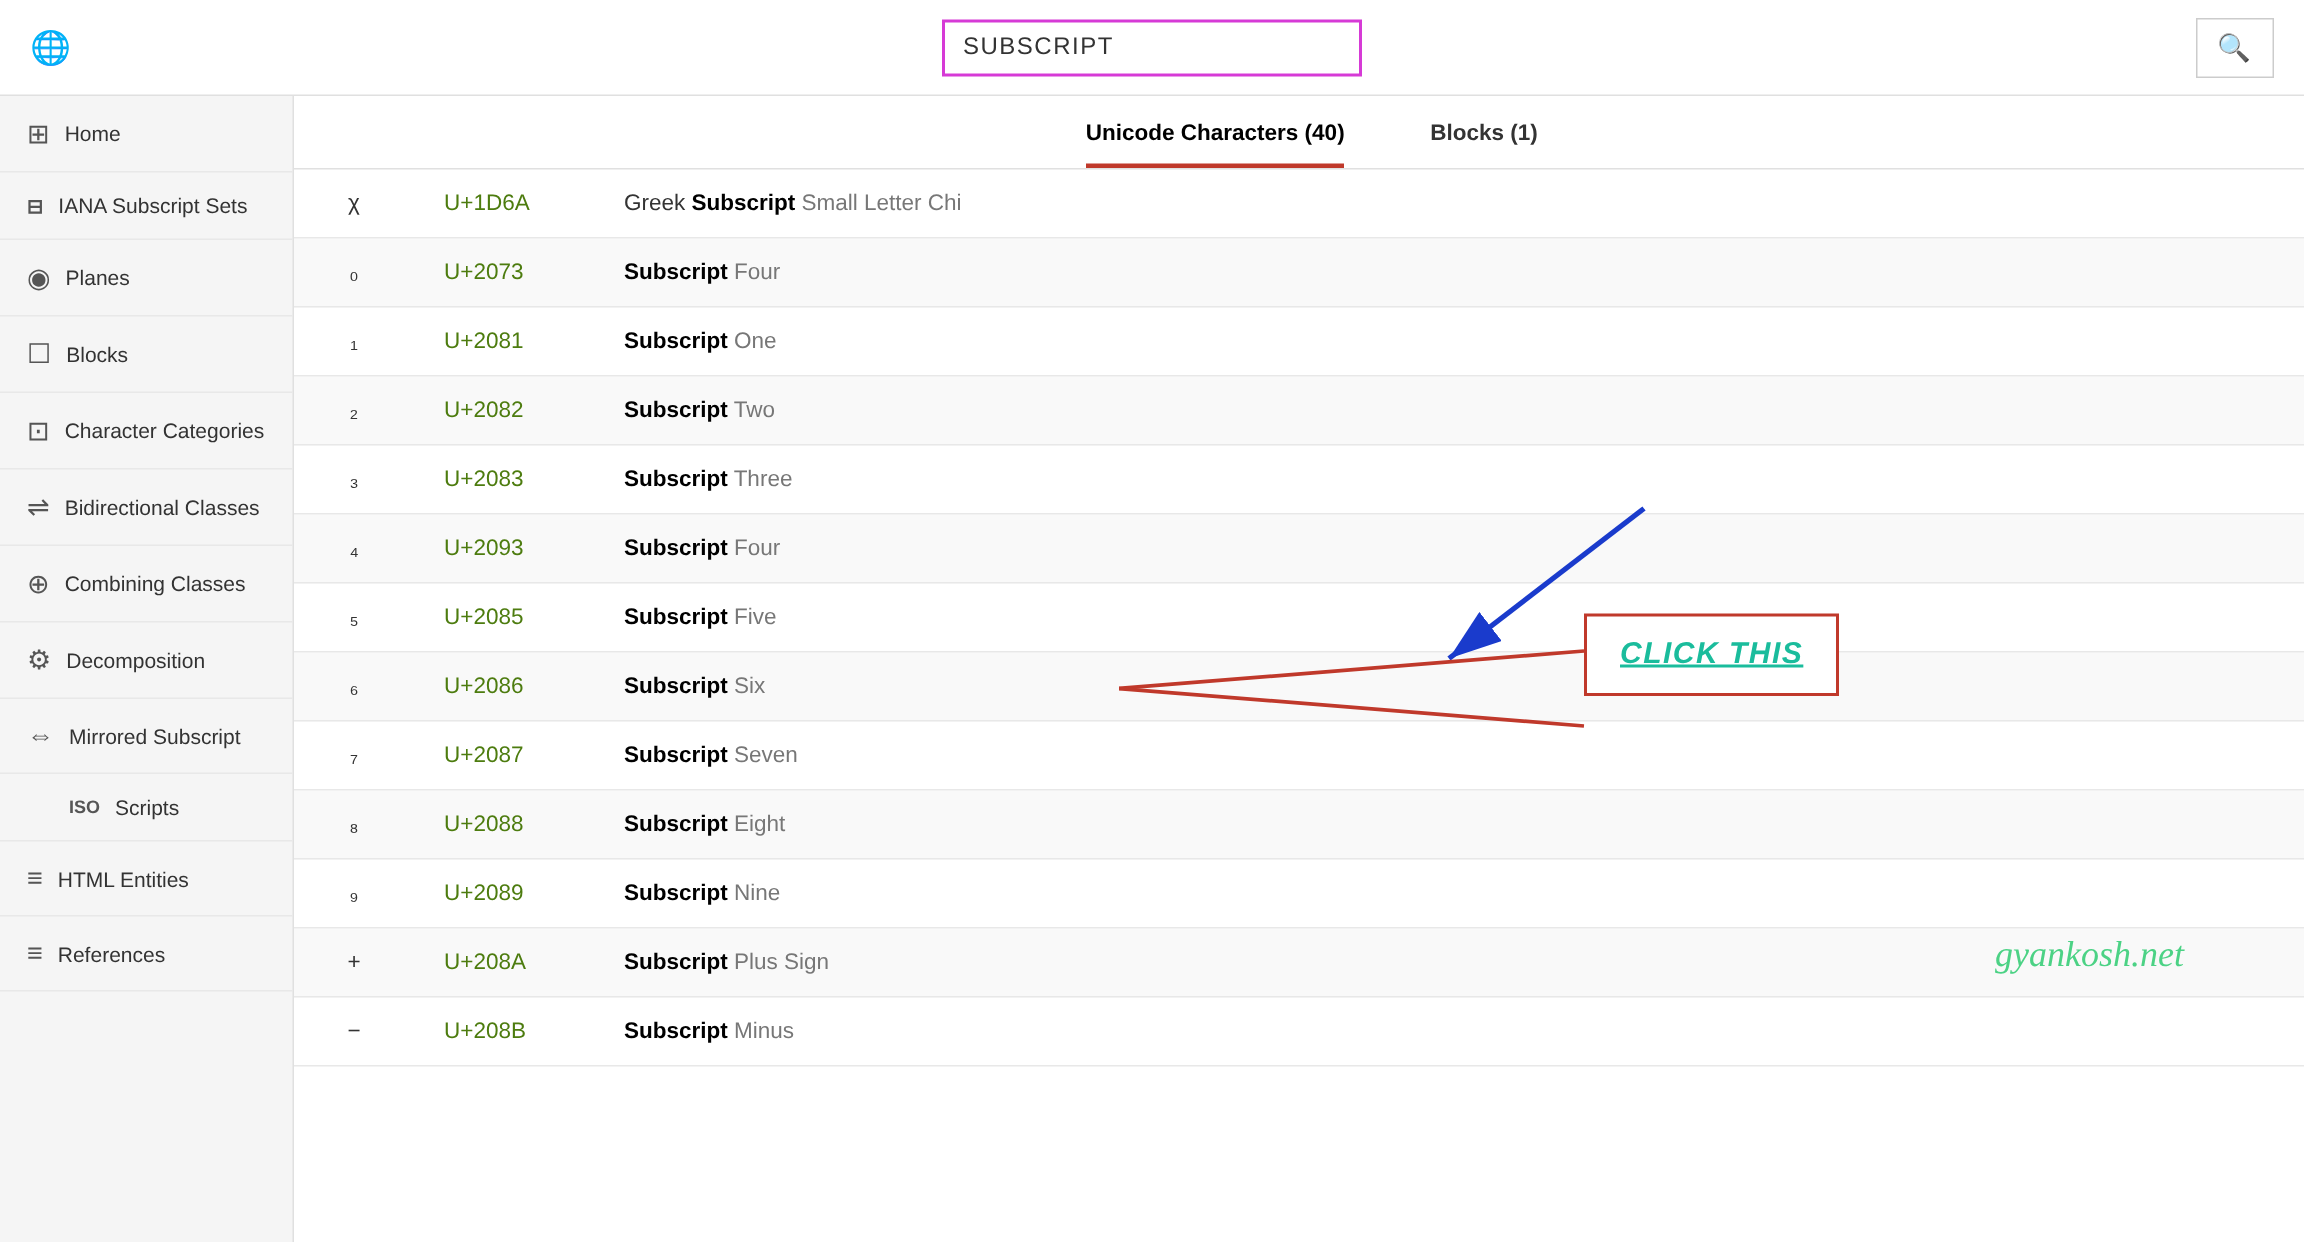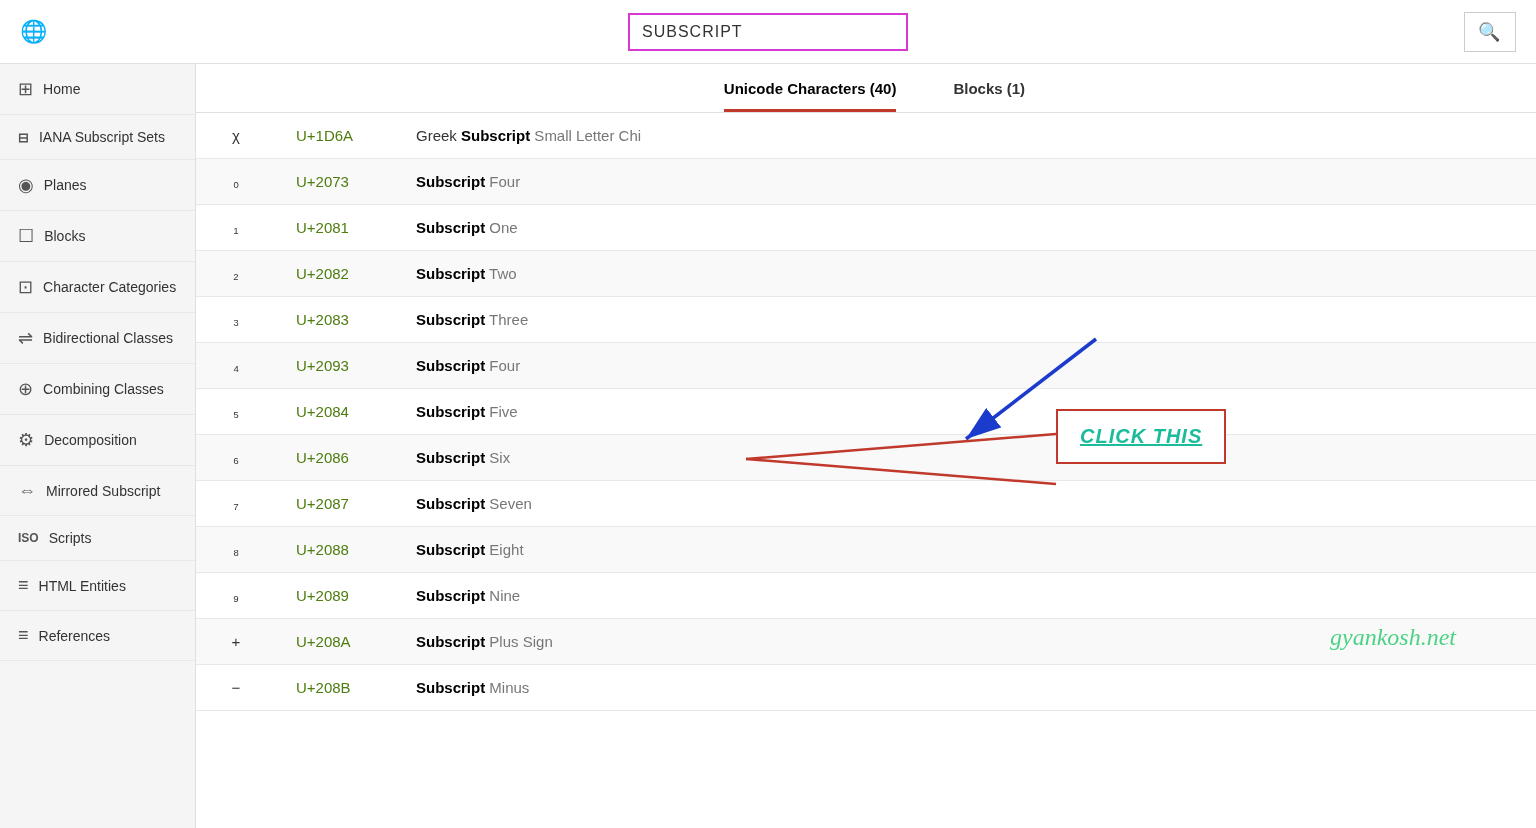--- a/index.html
+++ b/index.html
@@ -237,21 +237,21 @@
     </div>
     <div class="sidebar-item">
       <span class="sidebar-icon">⚙</span>
       <span>Decomposition</span>
     </div>
     <div class="sidebar-item">
       <span class="sidebar-icon">⇔</span>
       <span>Mirrored Subscript</span>
     </div>
     <div class="sidebar-item">
-      <span class="sidebar-icon" style="font-size:12px;font-weight:bold;">ISO</span>
+      <span class="sidebar-icon" style="font-size:12px;font-weight:bold;margin-left:28px;">ISO</span>
       <span>Scripts</span>
     </div>
     <div class="sidebar-item">
       <span class="sidebar-icon">≡</span>
       <span>HTML Entities</span>
     </div>
     <div class="sidebar-item">
       <span class="sidebar-icon">≡</span>
       <span>References</span>
     </div>
@@ -296,21 +296,21 @@
               <td class="col-code">U+2083</td>
               <td class="col-name"><span class="highlight">Subscript</span><span class="dim"> Three</span></td>
             </tr>
             <tr>
               <td class="col-char">₄</td>
               <td class="col-code">U+2093</td>
               <td class="col-name"><span class="highlight">Subscript</span><span class="dim"> Four</span></td>
             </tr>
             <tr>
               <td class="col-char">₅</td>
-              <td class="col-code">U+2084</td>
+              <td class="col-code">U+2085</td>
               <td class="col-name"><span class="highlight">Subscript</span><span class="dim"> Five</span></td>
             </tr>
             <tr>
               <td class="col-char">₆</td>
               <td class="col-code">U+2086</td>
               <td class="col-name"><span class="highlight">Subscript</span><span class="dim"> Six</span></td>
             </tr>
             <tr>
               <td class="col-char">₇</td>
               <td class="col-code">U+2087</td>

